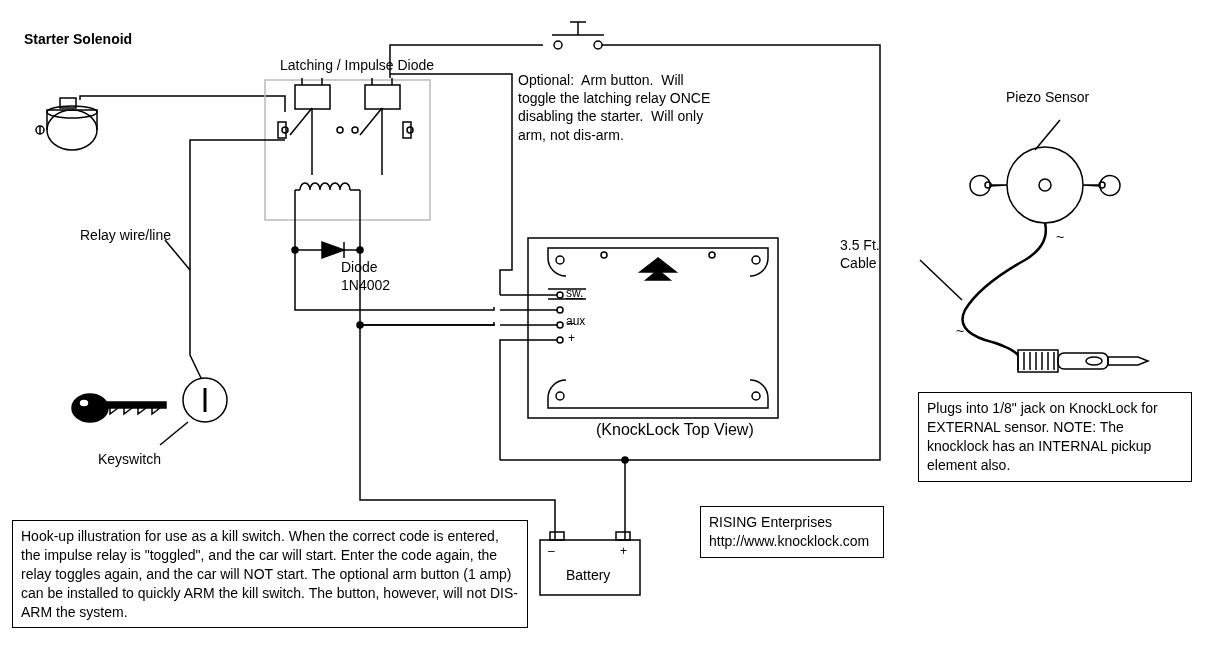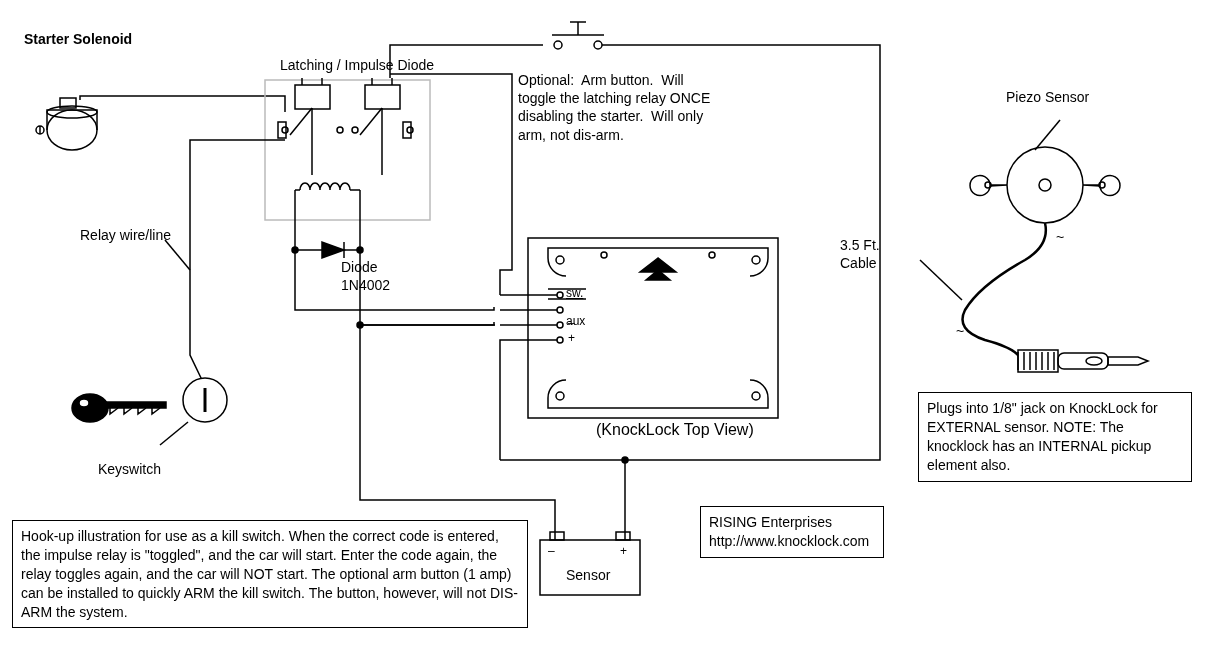--- a/index.html
+++ b/index.html
@@ -186,35 +186,35 @@
     </g>
 
   </g>
 </svg>
 
 <div class="label" style="left:24px; top:30px;font-weight:bold;">Starter Solenoid</div>
 <div class="label" style="left:280px; top:56px;">Latching / Impulse Diode</div>
 <div class="label" style="left:80px; top:226px;">Relay wire/line</div>
 <div class="label" style="left:298px; top:258px;margin-left:43px;">Diode
 1N4002</div>
-<div class="label" style="left:98px; top:460px;text-align:right;">Keyswitch</div>
+<div class="label" style="left:98px; top:450px;text-align:right;">Keyswitch</div>
 <div class="label" style="left:518px; top:58px; width:280px;margin-top:13px;">Optional:  Arm button.  Will
 toggle the latching relay ONCE
 disabling the starter.  Will only
 arm, not dis-arm.</div>
 <div class="label" style="left:596px; top:420px; font-size:16px;">(KnockLock Top View)</div>
 
 <div class="label" style="left:566px; top:286px; font-size:12px; text-decoration:underline;">sw.</div>
 <div class="label" style="left:566px; top:314px; font-size:12px;">aux</div>
 <div class="label" style="left:568px; top:316px; font-size:12px;">–</div>
 <div class="label" style="left:568px; top:331px; font-size:12px;">+</div>
 
 <div class="label" style="left:548px; top:544px; font-size:12px;">–</div>
 <div class="label" style="left:620px; top:544px; font-size:12px;">+</div>
-<div class="label" style="left:566px; top:566px;">Sensor</div>
+<div class="label" style="left:566px; top:566px;">Battery</div>
 
 <div class="label" style="left:1006px; top:88px;">Piezo Sensor</div>
 <div class="label" style="left:840px; top:236px;">3.5 Ft.
 Cable</div>
 <div class="label" style="left:1056px; top:228px;">~</div>
 <div class="label" style="left:956px; top:322px;">~</div>
 
 <div class="box" style="left:12px; top:520px; width:498px;">
   <span>Hook-up illustration for use as a kill switch.  When the correct code is entered, the impulse relay is "toggled", and the car will start.  Enter the code again, the relay toggles again, and the car will NOT start.  The optional arm button (1 amp) can be installed to quickly ARM the kill switch.  The button, however, will not DIS-ARM the system.</span>
 </div>

